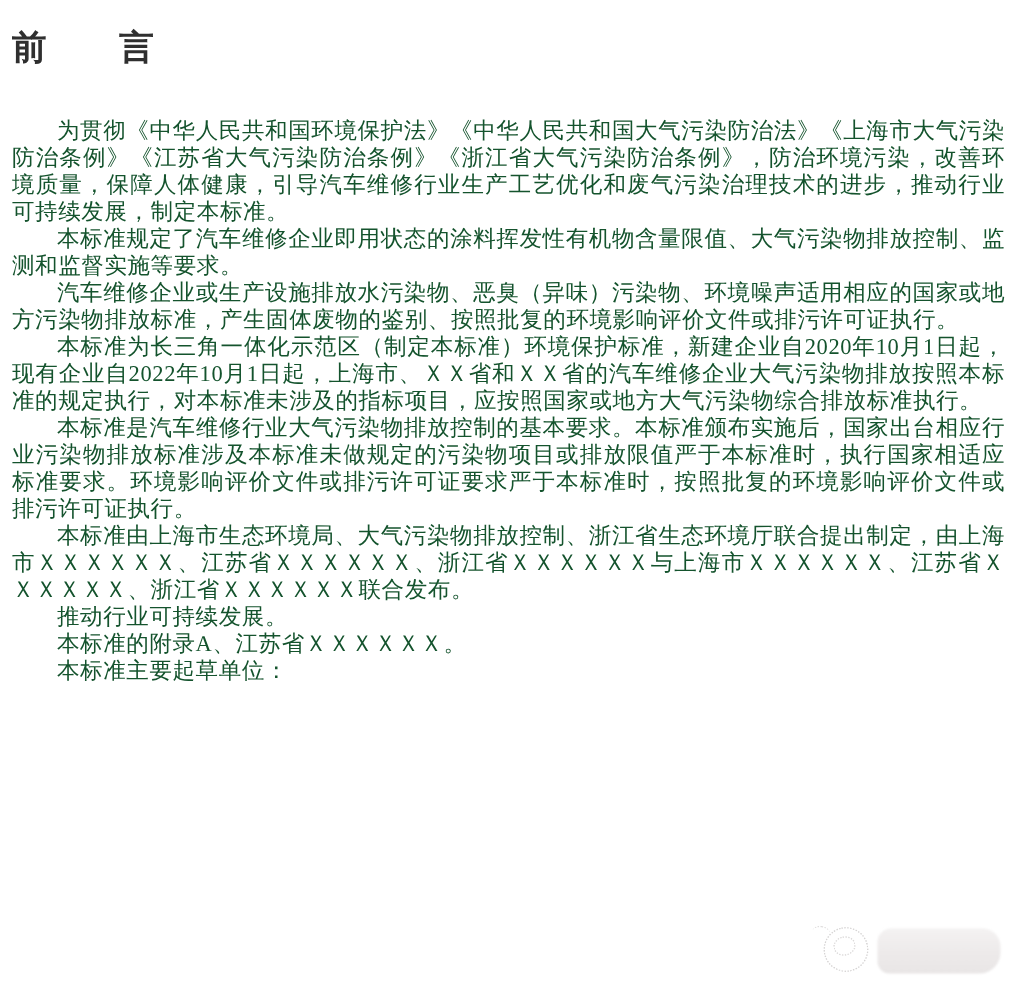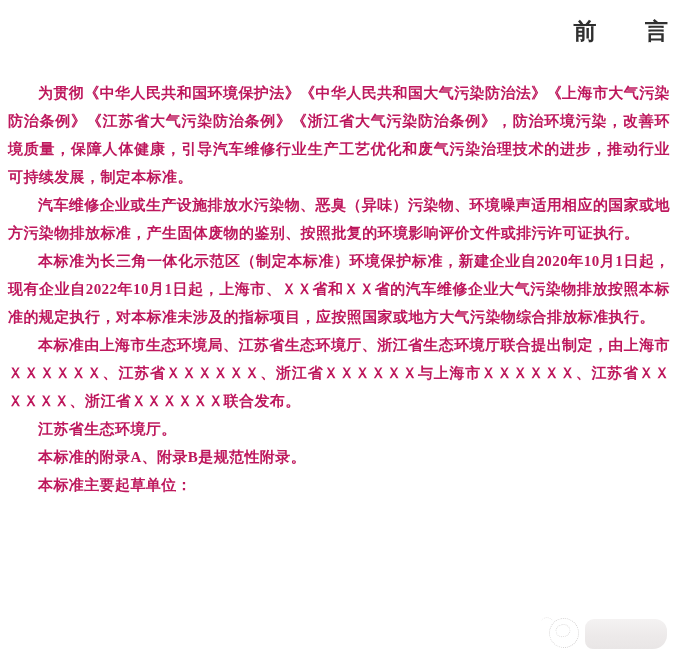--- a/index.html
+++ b/index.html
@@ -14,38 +14,37 @@
     position: relative;
     font-family: "Liberation Serif", "DejaVu Serif", serif;
     color: #3a3a3a;
   }
   .page {
     position: relative;
     width: 662px;
     padding: 10px 8px 0 8px;
   }
   .doc-title {
-    text-align: right;
+    text-align: left;
     font-size: 23px;
     font-weight: bold;
     color: #2f2f2f;
     letter-spacing: 2px;
     margin: 6px 0 32px 0;
     white-space: pre;
     font-family: Liberation Serif, serif;
   }
   .para {
     margin: 0;
     font-size: 15px;
-    line-height: 28px;
+    line-height: 18px;
     text-indent: 2em;
     text-align: justify;
     letter-spacing: 0.4px;
-    color: #be185d;
-    font-weight: bold;
+    color: #14532d;
   }
   
   .watermark {
     position: absolute;
     left: 545px;
     top: 612px;
     width: 125px;
     height: 42px;
   }
   .wm-doodle {
@@ -89,25 +88,27 @@
     background: linear-gradient(180deg, #f4f2f2 0%, #edeaea 55%, #e9e6e6 100%);
     filter: blur(0.6px);
   }
 </style>
 </head>
 <body>
 
 <div class="page">
   <h1 class="doc-title">前      言</h1>
   <p class="para">为贯彻《中华人民共和国环境保护法》《中华人民共和国大气污染防治法》《上海市大气污染防治条例》《江苏省大气污染防治条例》《浙江省大气污染防治条例》，防治环境污染，改善环境质量，保障人体健康，引导汽车维修行业生产工艺优化和废气污染治理技术的进步，推动行业可持续发展，制定本标准。</p>
+  <p class="para">本标准规定了汽车维修企业即用状态的涂料挥发性有机物含量限值、大气污染物排放控制、监测和监督实施等要求。</p>
   <p class="para">汽车维修企业或生产设施排放水污染物、恶臭（异味）污染物、环境噪声适用相应的国家或地方污染物排放标准，产生固体废物的鉴别、按照批复的环境影响评价文件或排污许可证执行。</p>
   <p class="para">本标准为长三角一体化示范区（制定本标准）环境保护标准，新建企业自2020年10月1日起，现有企业自2022年10月1日起，上海市、ＸＸ省和ＸＸ省的汽车维修企业大气污染物排放按照本标准的规定执行，对本标准未涉及的指标项目，应按照国家或地方大气污染物综合排放标准执行。</p>
-  <p class="para">本标准由上海市生态环境局、江苏省生态环境厅、浙江省生态环境厅联合提出制定，由上海市ＸＸＸＸＸＸ、江苏省ＸＸＸＸＸＸ、浙江省ＸＸＸＸＸＸ与上海市ＸＸＸＸＸＸ、江苏省ＸＸＸＸＸＸ、浙江省ＸＸＸＸＸＸ联合发布。</p>
-  <p class="para">江苏省生态环境厅。</p>
-  <p class="para">本标准的附录A、附录B是规范性附录。</p>
+  <p class="para">本标准是汽车维修行业大气污染物排放控制的基本要求。本标准颁布实施后，国家出台相应行业污染物排放标准涉及本标准未做规定的污染物项目或排放限值严于本标准时，执行国家相适应标准要求。环境影响评价文件或排污许可证要求严于本标准时，按照批复的环境影响评价文件或排污许可证执行。</p>
+  <p class="para">本标准由上海市生态环境局、大气污染物排放控制、浙江省生态环境厅联合提出制定，由上海市ＸＸＸＸＸＸ、江苏省ＸＸＸＸＸＸ、浙江省ＸＸＸＸＸＸ与上海市ＸＸＸＸＸＸ、江苏省ＸＸＸＸＸＸ、浙江省ＸＸＸＸＸＸ联合发布。</p>
+  <p class="para">推动行业可持续发展。</p>
+  <p class="para">本标准的附录A、江苏省ＸＸＸＸＸＸ。</p>
   <p class="para">本标准主要起草单位：</p>
 
 </div>
 
 <div class="watermark">
   <span class="wm-doodle"></span>
   <span class="wm-blob"></span>
 </div>
 
 </body></html>

